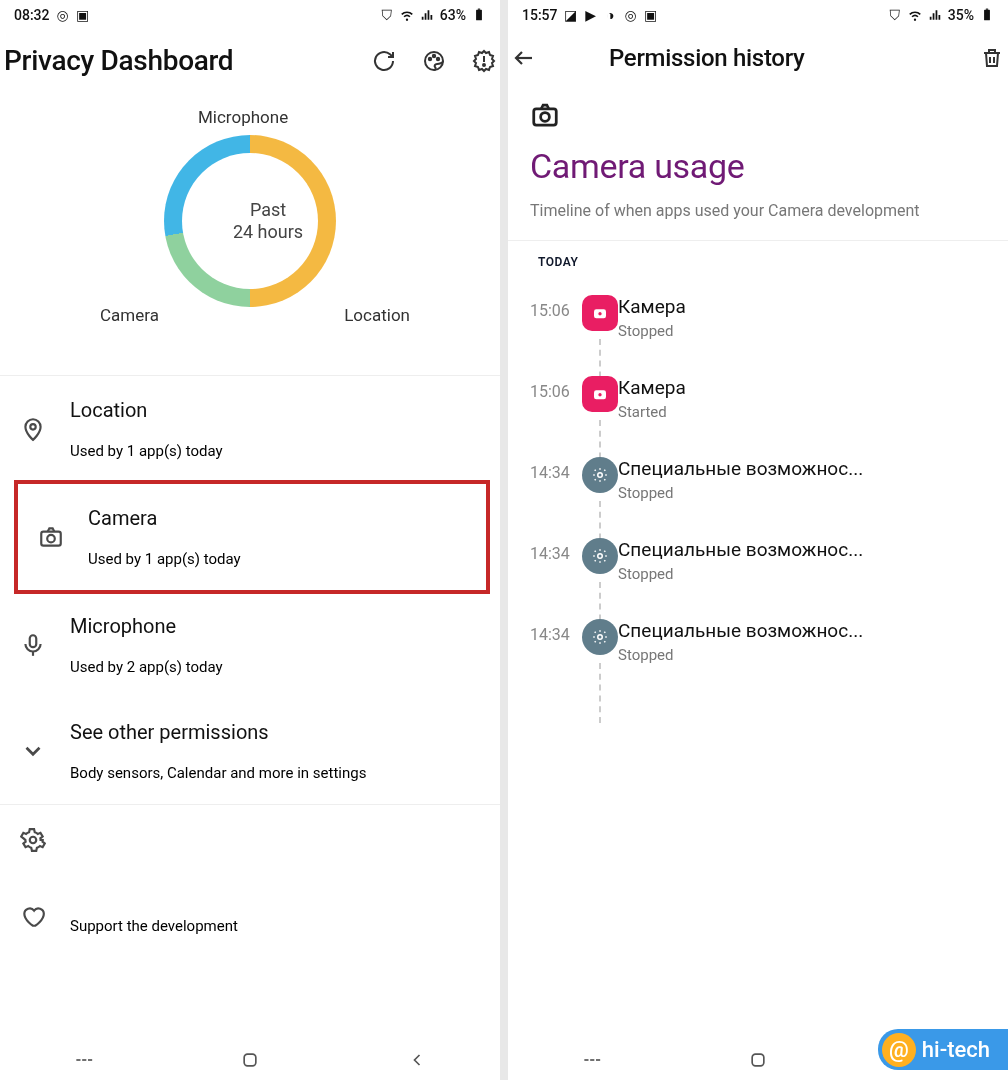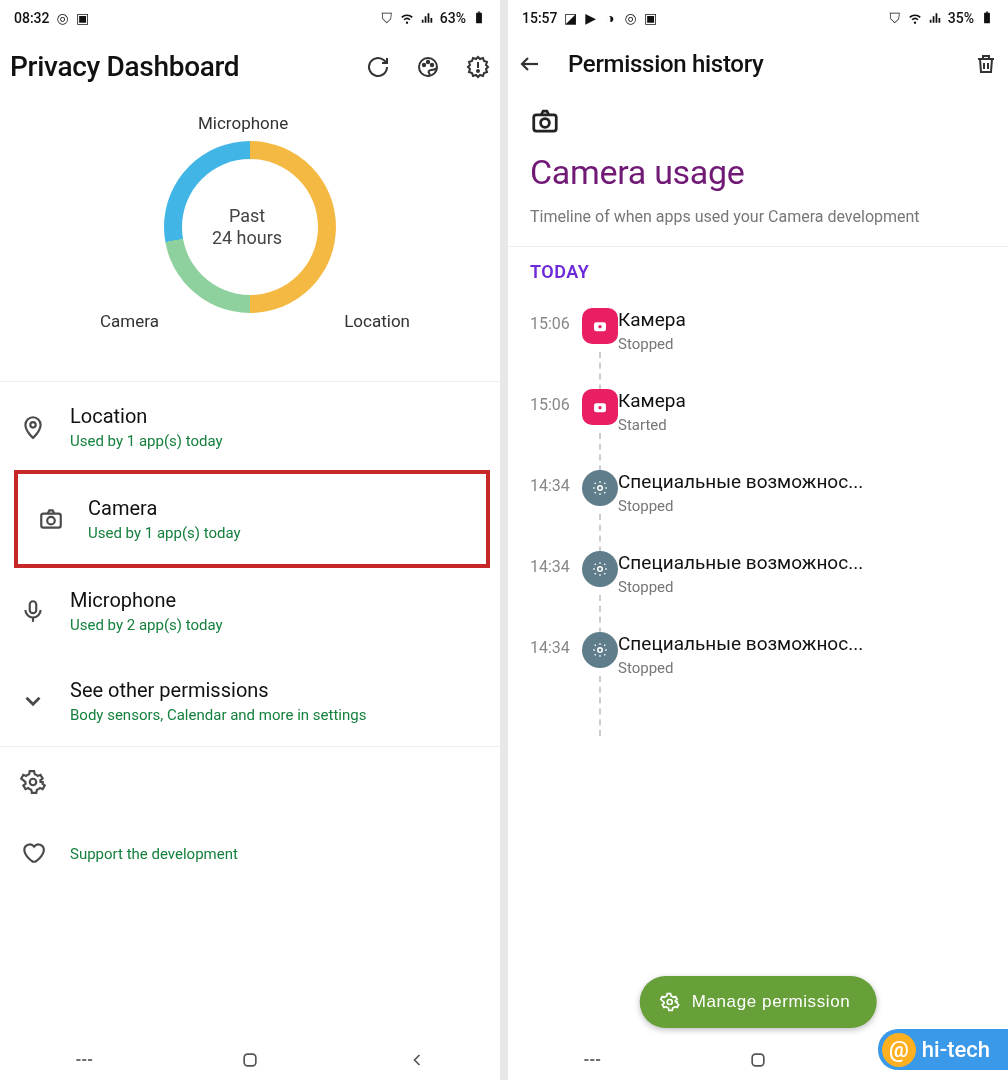--- a/index.html
+++ b/index.html
@@ -20,32 +20,33 @@
     flex-direction: column;
     overflow: hidden;
     position: relative;
   }
   
   .statusbar {
     height: 30px;
     display: flex;
     justify-content: space-between;
     align-items: center;
-    padding: 18px 14px;
+    padding: 12px 14px;
     font-size: 14px;
     font-weight: 500;
     color: #111;
   }
   .statusbar .sb-left, .statusbar .sb-right { display: flex; align-items: center; gap: 6px; }
   .sb-icon { width: 14px; height: 14px; display: inline-flex; align-items: center; justify-content: center; }
   
   .appbar {
     display: flex;
     align-items: center;
-    padding: 14px 10px 18px;
+    padding: 14px 4px 18px;
+    gap: 47px;
   }
   .appbar-title {
     font-size: 28px;
     font-weight: 500;
     color: #111;
     flex: 1;
     letter-spacing: -0.3px;
   }
   .appbar-title.sm { font-size: 24px; }
   .appbar-icons { display: flex; gap: 26px; }
@@ -71,21 +72,21 @@
   }
   .donut::after {
     content: "";
     position: absolute;
     left: 18px; top: 18px; right: 18px; bottom: 18px;
     background: #fff;
     border-radius: 50%;
   }
   .donut-center {
     position: absolute;
-    left: 61px; top: 30px;
+    left: 82px; top: 30px;
     width: 172px; height: 172px;
     display: flex; flex-direction: column;
     align-items: center; justify-content: center;
     font-size: 18px; color: #444; z-index: 2;
     line-height: 1.25;
   }
   .donut-label {
     position: absolute;
     font-size: 17px;
     color: #333;
@@ -98,35 +99,35 @@
   .prow {
     display: flex;
     align-items: center;
     gap: 24px;
     padding: 22px 20px;
   }
   .prow .picon { width: 26px; height: 26px; color: #4a4a4a; flex-shrink: 0; }
   .prow .picon svg { width: 100%; height: 100%; }
   .prow .ptxt { flex: 1; min-width: 0; }
   .prow .ptitle { font-size: 20px; color: #111; }
-  .prow .psub { font-size: 15px; color: #15803d; margin-top: 4px; }
+  .prow .psub { font-size: 15px; color: #000000; margin-top: 20px; }
   .highlight-box {
     border: 4px solid #c62828;
     margin: -2px 10px -2px 14px;
   }
   
   .r-header-area { padding: 10px 22px 18px; }
   .big-icon { width: 30px; height: 30px; color: #222; margin-bottom: 16px; }
   .big-icon svg { width: 100%; height: 100%; }
   .r-title { font-size: 34px; font-weight: 400; color: #701a75; letter-spacing: -0.3px; }
   .r-sub { font-size: 16px; color: #777; margin-top: 14px; line-height: 1.35; }
   .sec-label {
-    font-size: 18px; font-weight: 600;
-    color: #6d28d9;
-    padding: 14px 22px 8px;
+    font-size: 12px; font-weight: 600;
+    color: #0f172a;
+    padding: 14px 30px 8px;
     letter-spacing: 0.5px;
   }
   .timeline { padding: 0 22px; position: relative; }
   .trow {
     display: flex;
     align-items: flex-start;
     padding: 18px 0;
     position: relative;
   }
   .trow .ttime { width: 52px; font-size: 16px; color: #888; padding-top: 6px; flex-shrink: 0; }
@@ -527,27 +528,20 @@
         </div>
         <div class="tconn"></div>
       </div>
       <div class="ttxt">
         <div class="ttitle">Специальные возможнос...</div>
         <div class="tsub">Stopped</div>
       </div>
     </div>
   </div>
 
-  <button class="fab">
-    <svg viewBox="0 0 24 24" fill="none" stroke="currentColor" stroke-width="2">
-        <circle cx="12" cy="12" r="3"></circle>
-        <path d="M19 12a7 7 0 00-.2-1.6l2.1-1.6-2-3.4-2.5 1a7 7 0 00-2.8-1.6L13 2h-4l-.6 2.8a7 7 0 00-2.8 1.6l-2.5-1-2 3.4 2.1 1.6A7 7 0 005 12c0 .5.1 1.1.2 1.6l-2.1 1.6 2 3.4 2.5-1a7 7 0 002.8 1.6L11 22h4l.6-2.8a7 7 0 002.8-1.6l2.5 1 2-3.4-2.1-1.6c.1-.5.2-1.1.2-1.6z"></path>
-      </svg>
-    <span>Manage permission</span>
-  </button>
 
   <div class="navbar">
     <span class="navbtn">
         <svg viewBox="0 0 24 24" stroke="currentColor" stroke-width="2">
           <line x1="4" y1="12" x2="9" y2="12"></line>
           <line x1="11" y1="12" x2="16" y2="12"></line>
           <line x1="18" y1="12" x2="23" y2="12"></line>
         </svg>
       </span>
     <span class="navbtn">

